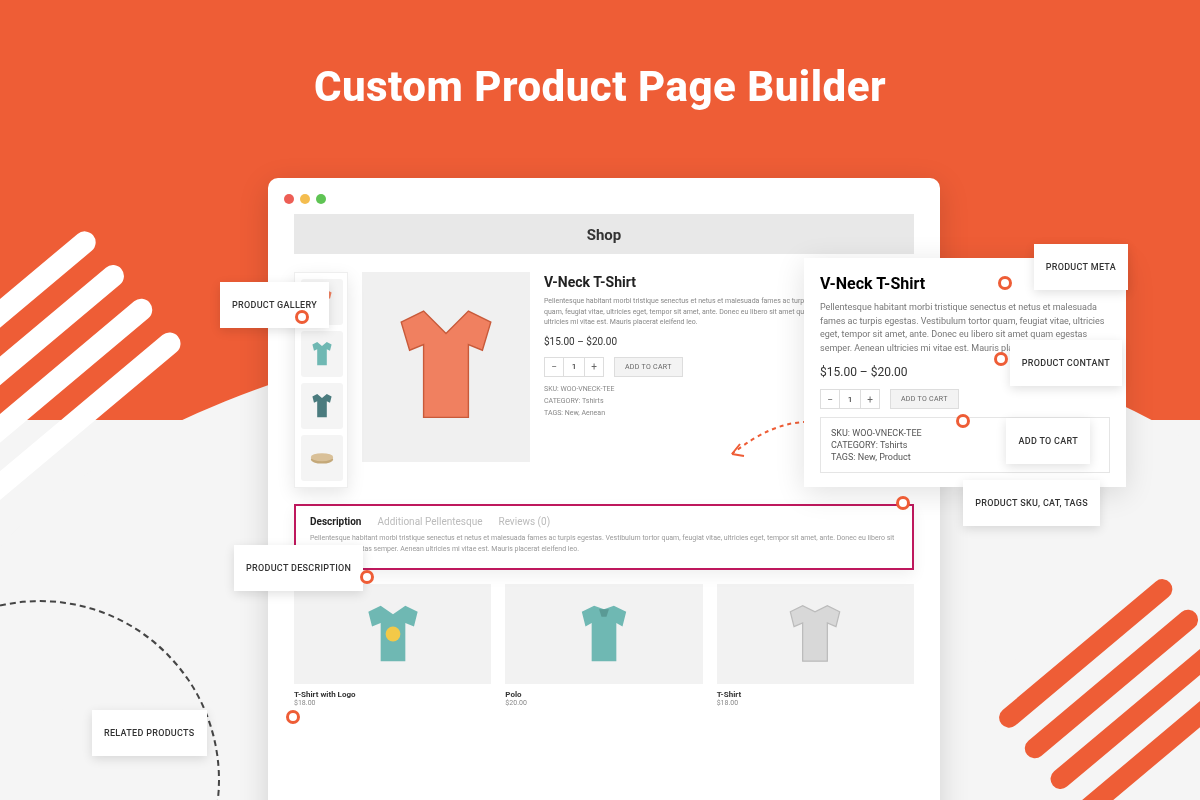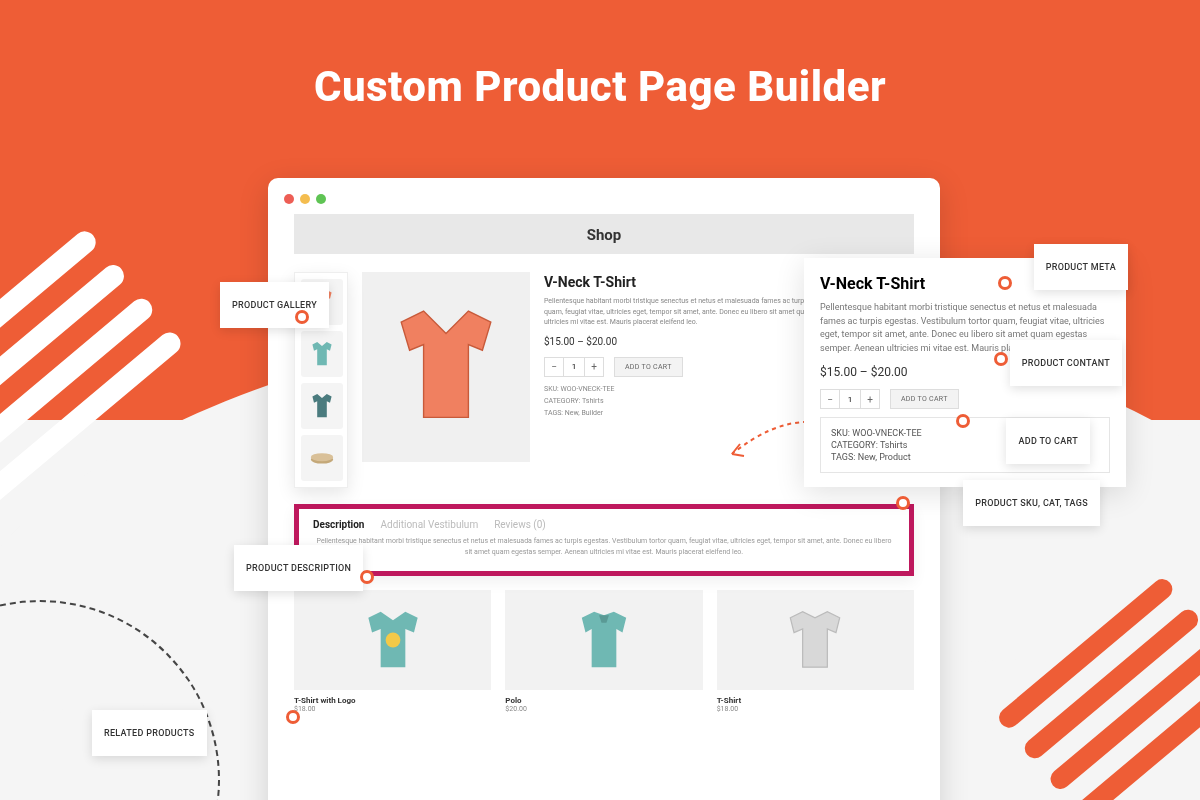--- a/index.html
+++ b/index.html
@@ -51,21 +51,21 @@
 .detail p.desc { font-size:7px; line-height:1.5; color:#888; margin-bottom:8px; }
 .price { font-size:10px; color:#333; margin-bottom:10px; }
 .qty-row { display:flex; align-items:center; gap:10px; margin-bottom:8px; }
 .qty { display:flex; border:1px solid #ddd; }
 .qty button { width:18px; height:18px; border:none; background:#fff; font-size:10px; cursor:pointer; color:#666; }
 .qty input { width:22px; height:18px; border:none; border-left:1px solid #ddd; border-right:1px solid #ddd; text-align:center; font-size:8px; }
 .addcart { background:#f3f3f3; border:1px solid #ddd; font-size:7px; padding:5px 10px; letter-spacing:.3px; color:#666; cursor:pointer; }
 .meta-line{font-size:7px;color:#888;margin-top:4px}
 
 
-.tabs-panel { margin-top:16px; border:5px solid #be185d; padding:10px 14px 14px; box-shadow:0 6px 14px rgba(0,0,0,.06); position:relative; z-index:4;text-align:center; }
+.tabs-panel { margin-top:16px; border:2px solid #be185d; padding:10px 14px 14px; box-shadow:0 6px 14px rgba(0,0,0,.06); position:relative; z-index:4; }
 .tabs { display:flex; gap:16px; margin-bottom:6px; }
 .tabs span { font-size:10px; color:#bbb; }
 .tabs span.active { color:#222; font-weight:700; }
 .tab-body { font-size:7px; color:#999; line-height:1.5; }
 
 
 .related { margin-top:14px; display:flex; gap:14px; }
 .rel-card { flex:1; }
 .rel-card .img { background:#f2f2f2; height:100px; display:flex; align-items:center; justify-content:center; }
 .rel-card .img svg{width:74px;height:74px}
@@ -155,28 +155,28 @@
        <div class="qty-row">
          <div class="qty">
            <button>−</button>
            <input value="1" style="">
            <button>+</button>
          </div>
          <button class="addcart">ADD TO CART</button>
        </div>
        <div class="meta-line"><span>SKU:</span> <span>WOO-VNECK-TEE</span></div>
        <div class="meta-line"><span>CATEGORY:</span> <a>Tshirts</a></div>
-       <div class="meta-line"><span>TAGS:</span> <span>New,  Builder</span></div>
+       <div class="meta-line"><span>TAGS:</span> <span>New,  Aenean</span></div>
      </div>
    </div>
 
    <div class="tabs-panel">
      <div class="tabs">
        <span class="active">Description</span>
-       <span>Additional Vestibulum</span>
+       <span>Additional Pellentesque</span>
        <span>Reviews (0)</span>
      </div>
      <div class="tab-body">Pellentesque habitant morbi tristique senectus et netus et malesuada fames ac turpis egestas. Vestibulum tortor quam, feugiat vitae, ultricies eget, tempor sit amet, ante. Donec eu libero sit amet quam egestas semper. Aenean ultricies mi vitae est. Mauris placerat eleifend leo.</div>
    </div>
 
    <div class="related">
      <div class="rel-card">
        <div class="img">
             <svg viewBox="0 0 60 60">
               <path class="tee-teal" d="M10 12 L20 7 L30 14 L40 7 L50 12 L47 24 L40 21 L40 52 L20 52 L20 21 L13 24 Z"></path>

